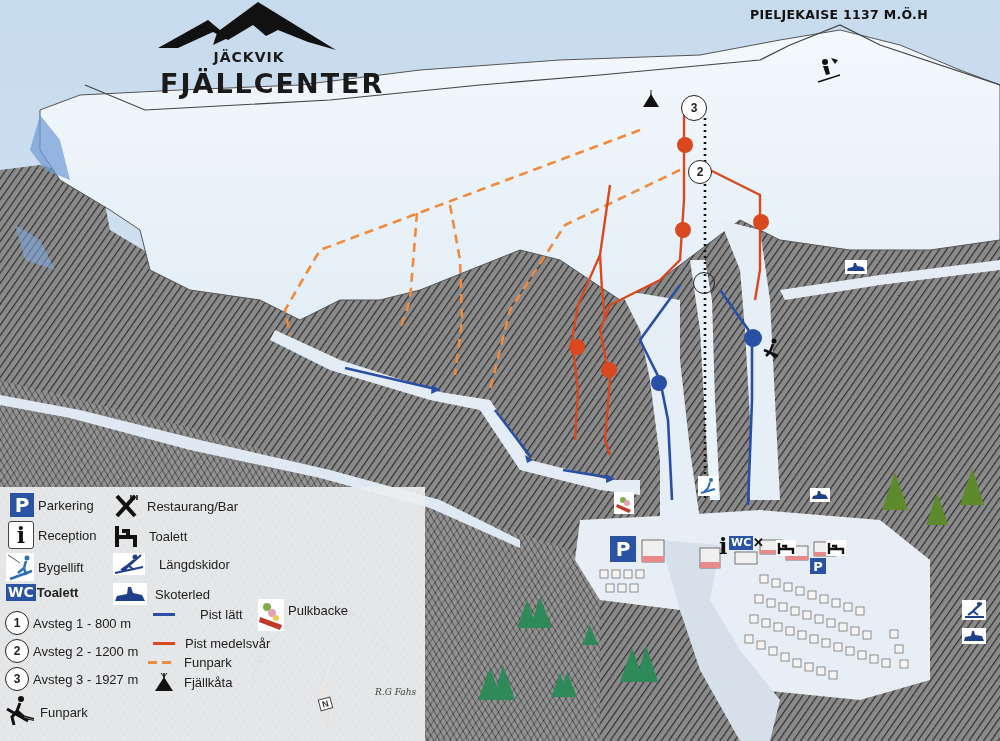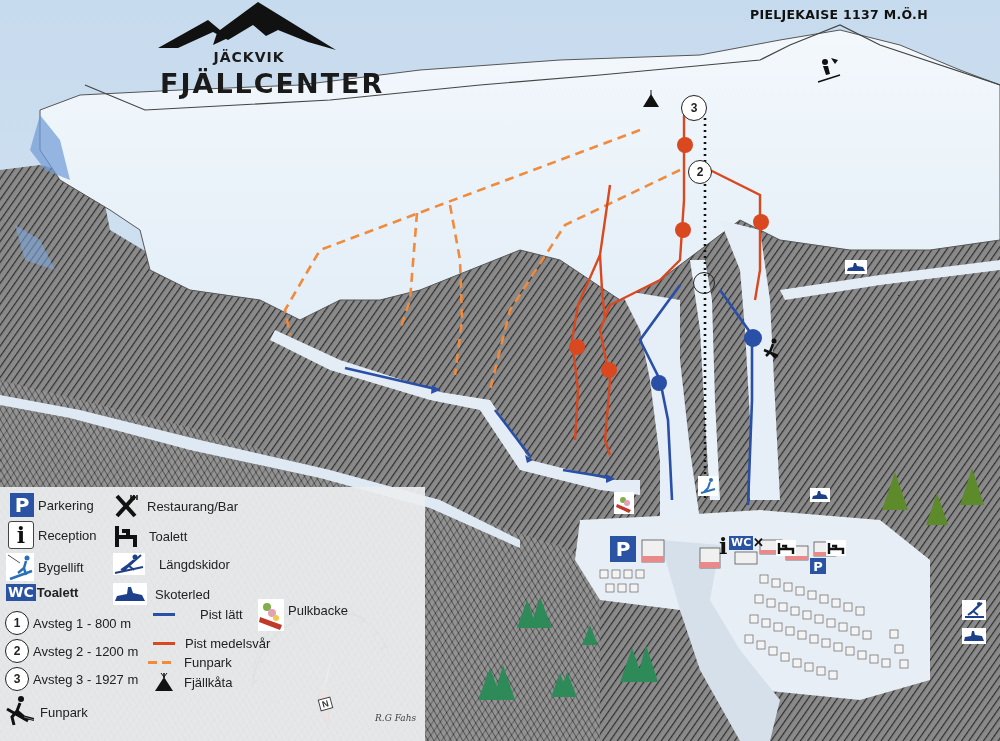--- a/index.html
+++ b/index.html
@@ -12,21 +12,21 @@
   .legend{position:absolute;left:0;top:487px;width:425px;height:254px;background:rgba(236,238,240,0.93);}
   .lg-item{position:absolute;display:flex;align-items:center;font-size:13px;color:#222;white-space:nowrap;}
   .lg-item span.txt{margin-left:4px;}
   .pbox{width:24px;height:24px;background:#2a54a3;color:#fff;font-weight:bold;font-size:20px;display:flex;align-items:center;justify-content:center;font-family:"DejaVu Sans",sans-serif;}
   .ibox{width:24px;height:26px;border:1px solid #444;background:#fff;color:#111;font-weight:bold;font-size:22px;display:flex;align-items:center;justify-content:center;font-family:"DejaVu Serif",serif;border-radius:3px;}
   .wcbox{background:#2a54a3;color:#fff;font-weight:bold;font-size:14px;padding:0 2px;font-family:"DejaVu Sans",sans-serif;line-height:17px;}
   .circ{width:24px;height:24px;border:1.5px solid #222;border-radius:50%;background:#fff;display:flex;align-items:center;justify-content:center;font-size:12px;font-weight:bold;color:#222;box-sizing:border-box;}
   .line-sw{width:22px;height:3px;}
   .dash-sw{width:24px;height:3px;background:repeating-linear-gradient(90deg,#f08a3c 0 9px,transparent 9px 14px);}
   .map-icon{position:absolute;}
-  .signature{position:absolute;left:375px;top:713px;font-family:"DejaVu Serif",serif;font-style:italic;font-size:9px;color:#444;}
+  .signature{position:absolute;left:375px;top:687px;font-family:"DejaVu Serif",serif;font-style:italic;font-size:9px;color:#444;}
 </style>
 </head>
 <body>
 
 <div id="map">
 <svg width="1000" height="741" viewBox="0 0 1000 741" xmlns="http://www.w3.org/2000/svg">
   <defs>
     <pattern id="hatch" width="6" height="6" patternUnits="userSpaceOnUse" patternTransform="rotate(35)">
       <rect width="6" height="6" fill="#8a8a8a"></rect>
       <line x1="0" y1="0" x2="0" y2="6" stroke="#2f2f2f" stroke-width="2.4"></line>

